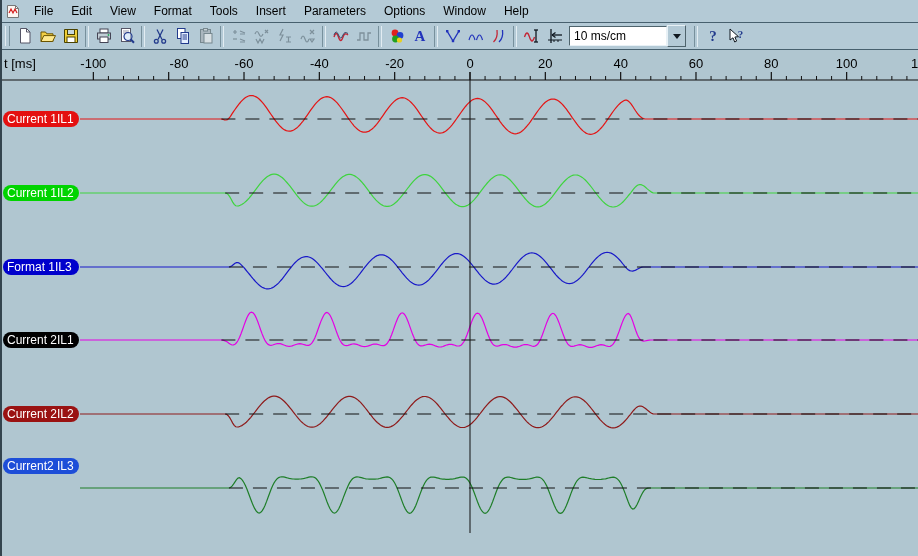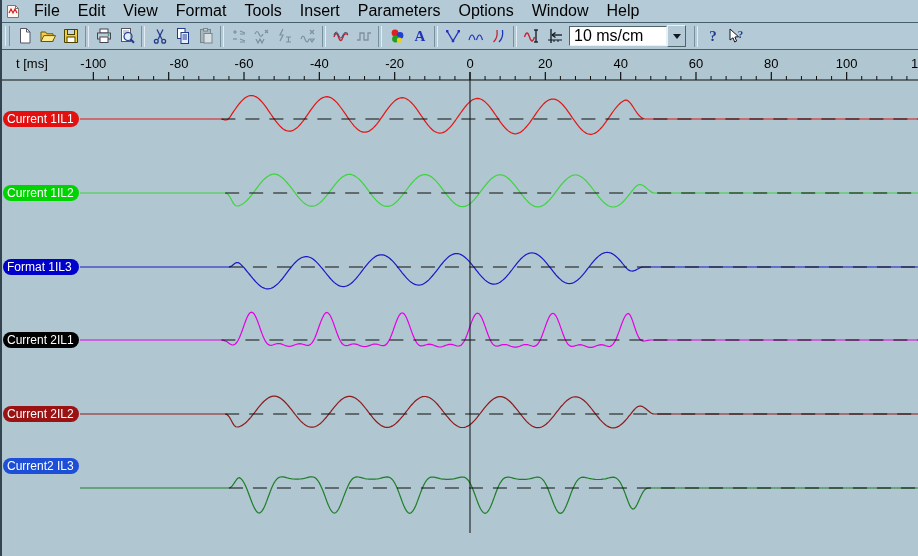--- a/index.html
+++ b/index.html
@@ -5,37 +5,37 @@
   html,body{margin:0;padding:0;}
   body{width:918px;height:556px;overflow:hidden;font-family:"Liberation Sans",sans-serif;background:#b0c6d0;}
   .window{width:918px;height:556px;position:relative;border-left:2px solid #33444e;box-sizing:border-box;}
   
   .titlebar{height:22px;background:linear-gradient(180deg,#3a5e78 0%,#7ea9c9 42%,#6b98b9 58%,#1d3b53 100%);
     border-bottom:1px solid #000;display:flex;align-items:center;padding-left:3px;}
   .titlebar .ttext{color:#fff;font-size:12px;font-weight:bold;margin-left:5px;letter-spacing:.2px;}
   .mini-icon{width:16px;height:15px;display:inline-block;}
   
   .menubar{height:22px;background:#b4cad6;display:flex;align-items:center;padding-left:3px;}
-  .menu-item{font-size:16px;color:#000;padding:2px 9px;cursor:default;}
+  .menu-item{font-size:12px;color:#000;padding:2px 9px;cursor:default;}
   .menubar .mini-icon{margin-right:4px;}
   
   .toolbar{height:26px;background:#b4cad6;border-top:1px solid #47606e;border-bottom:1px solid #47606e;
     display:flex;align-items:center;padding-left:1px;}
   .grip{width:3px;height:20px;border-left:1px solid #e2ecf2;border-right:1px solid #77909c;margin:0 3px 0 2px;}
   .tsep{width:2px;height:21px;border-left:1px solid #77909c;border-right:1px solid #e2ecf2;margin:0 3px;}
   .tbtn{width:23px;height:24px;display:flex;align-items:center;justify-content:center;}
   .combo{display:flex;align-items:center;height:20px;margin-left:3px;}
   .combo-field{width:92px;height:18px;background:#fff;border:1px solid;border-color:#4e636c #e8f1f6 #e8f1f6 #4e636c;
-    font-size:16px;color:#000;display:flex;align-items:center;padding-left:4px;}
+    font-size:12px;color:#000;display:flex;align-items:center;padding-left:4px;}
   .combo-btn{width:17px;height:20px;background:#b4cad6;border:1px solid;border-color:#e8f1f6 #4e636c #4e636c #e8f1f6;
     display:flex;align-items:center;justify-content:center;}
   .combo-arrow{width:0;height:0;border-left:4px solid transparent;border-right:4px solid transparent;border-top:5px solid #101820;}
   
   .plot{position:relative;width:918px;height:483px;background:#b0c6d0;overflow:hidden;}
-  .axis-title{position:absolute;left:14px;top:6px;font-size:13px;color:#000;}
+  .axis-title{position:absolute;left:2px;top:6px;font-size:13px;color:#000;}
   .tick-label{position:absolute;top:6px;width:44px;margin-left:-22px;text-align:center;font-size:13px;color:#000;}
   .trace-label{position:absolute;left:1px;width:76px;height:16px;line-height:16px;padding-left:4px;
     font-size:12px;color:#fff;box-sizing:border-box;white-space:nowrap;border-radius:8px;}
   #plot-svg{position:absolute;left:0;top:0;}
 </style>
 </head>
 <body>
 
 <div class="window">
 

